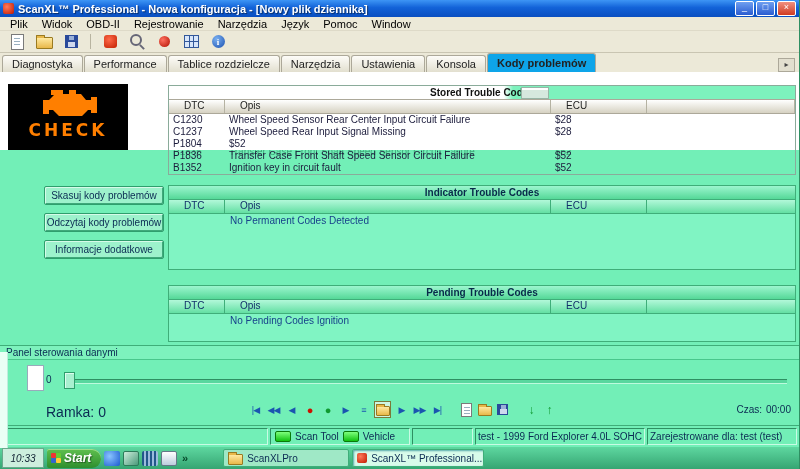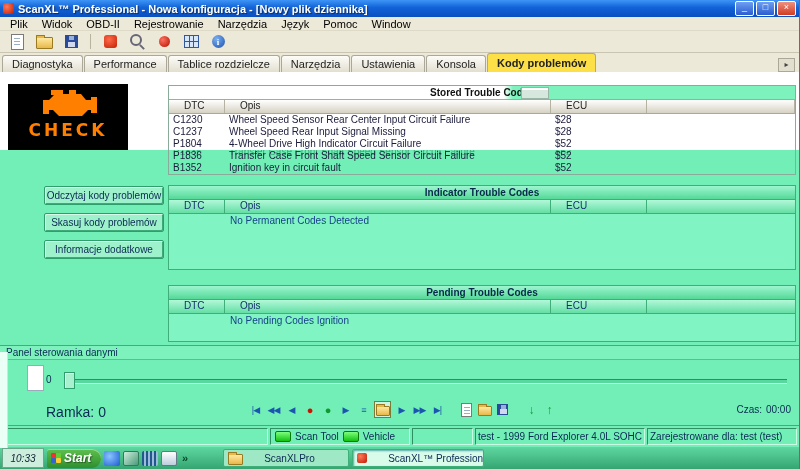--- a/index.html
+++ b/index.html
@@ -48,21 +48,21 @@
   .i-grid::before{content:"";position:absolute;top:5px;left:0;right:0;height:1px;background:#33589a;}
   .i-info{width:13px;height:13px;border-radius:50%;color:#fff;font:bold 9px "Liberation Serif",serif;
     background:radial-gradient(circle at 35% 30%,#7ab0f0,#1a50b0);display:flex;align-items:center;justify-content:center;}
   .i-info::after{content:"i";}
 
   
   .tabstrip{position:absolute;top:53px;left:0;width:100%;height:19px;background:#ece9d8;
     display:flex;align-items:flex-end;padding-left:2px;box-sizing:border-box;}
   .tab{height:16px;line-height:16px;padding:0 9px;margin-right:1px;border:1px solid #aca899;border-bottom:none;
     border-radius:3px 3px 0 0;background:linear-gradient(#fdfcf8,#e2dfcf);color:#222;white-space:nowrap;}
-  .tab.active{height:18px;line-height:18px;background:#fde047;font-weight:bold;position:relative;z-index:2;}
+  .tab.active{height:18px;line-height:18px;background:#0ea5e9;font-weight:bold;position:relative;z-index:2;}
   .tab-scroll{margin-left:auto;margin-right:4px;width:15px;height:12px;border:1px solid #aca899;background:#e2dfcf;
     font-size:8px;line-height:11px;text-align:center;color:#444;}
 
   
   .content{position:absolute;top:72px;left:0;width:100%;height:273px;background:#72efb7;}
   .white-zone{position:absolute;left:0;top:0;width:100%;height:78px;background:#fff;}
   .check-box{position:absolute;left:8px;top:12px;width:120px;height:66px;background:#000;
     display:flex;flex-direction:column;align-items:center;justify-content:flex-start;}
   .check-box svg{margin-top:4px;}
   .check-label{color:#ff7f00;font-weight:bold;font-size:17px;letter-spacing:3px;line-height:1;
@@ -145,21 +145,21 @@
   .flag{width:10px;height:10px;display:grid;grid-template-columns:5px 5px;grid-template-rows:5px 5px;flex:none;}
   .flag i{border-radius:1px;}
   .f1{background:#e33;} .f2{background:#6c3;} .f3{background:#36c;} .f4{background:#fc3;}
   .ql{width:16px;height:15px;border-radius:2px;flex:none;}
   .ql-browser{background:radial-gradient(circle at 35% 35%,#8ac4ff,#1a5ad0);}
   .ql-desktop{background:linear-gradient(135deg,#cfeedd,#4a9a7a);border:1px solid #2e7a5a;box-sizing:border-box;}
   .ql-grid{background:repeating-linear-gradient(90deg,#22588a 0 2px,#9abbdd 2px 4px);}
   .ql-doc{background:linear-gradient(#fff,#bccddd);border:1px solid #667788;box-sizing:border-box;}
   .ql-more{font-size:11px;font-weight:bold;color:#064a2a;padding:0 2px;}
   .task-btn{height:18px;flex:0 0 126px;background:#9fe8c6;border:1px solid #3fae79;border-radius:2px;
-    display:flex;align-items:center;gap:21px;padding:0 4px;box-sizing:border-box;
+    display:flex;align-items:center;gap:4px;padding:0 4px;box-sizing:border-box;
     font-size:10px;color:#0a2a52;overflow:hidden;white-space:nowrap;cursor:default;}
   .task-btn.first{margin-left:30px;}
   .task-btn.active{flex-basis:132px;background:#d8fbea;box-shadow:inset 1px 1px 2px #5aa;}
   .red-app-icon{width:10px;height:10px;border-radius:2px;flex:none;
     background:radial-gradient(circle at 35% 35%,#ff7a5a,#c01800);}
   .task-btn .i-folder{width:13px;height:9px;margin-top:2px;flex:none;}
 
   
   .artifact-strip{position:absolute;left:0;top:352px;width:7px;height:96px;background:#eafff5;
     border-right:1px solid #bfeedd;z-index:5;}
@@ -235,22 +235,22 @@
     <div class="white-zone"></div>
 
     <div class="check-box">
       <svg width="66" height="32" viewBox="0 0 66 32">
         <path fill="#ff7f00" d="M16 2h12v4h6V2h7v4h5l5 6h5v-3h6v16h-6v-3h-3l-6 6H24l-6-6h-4v4H8V12h6l5-5h-3z"></path>
       </svg>
       <span class="check-label">CHECK</span>
     </div>
 
     <div class="side-buttons">
+      <div class="side-btn">Skasuj kody problemów</div>
       <div class="side-btn">Odczytaj kody problemów</div>
-      <div class="side-btn">Skasuj kody problemów</div>
       <div class="side-btn">Informacje dodatkowe</div>
     </div>
 
     <div class="tables">
 
       <div class="section sec-stored">
         <div class="sec-title">
           <span>Stored Trouble Codes</span>
           <span class="title-artifact"></span>
         </div>
@@ -265,21 +265,20 @@
           <span class="td c-opis">Wheel Speed Sensor Rear Center Input Circuit Failure</span>
           <span class="td c-ecu">$28</span>
         </div>
         <div class="trow">
           <span class="td c-dtc">C1237</span>
           <span class="td c-opis">Wheel Speed Rear Input Signal Missing</span>
           <span class="td c-ecu">$28</span>
         </div>
         <div class="trow">
           <span class="td c-dtc">P1804</span>
-          <span class="td c-opis">4-Wheel Drive High Indicator Circuit Failure</span>
           <span class="td c-ecu">$52</span>
         </div>
         <div class="trow greenbg garbled">
           <span class="td c-dtc">P1836</span>
           <span class="td c-opis">Transfer Case Front Shaft Speed Sensor Circuit Failure</span>
           <span class="td c-ecu">$52</span>
         </div>
         <div class="trow greenbg">
           <span class="td c-dtc">B1352</span>
           <span class="td c-opis">Ignition key in circuit fault</span>

